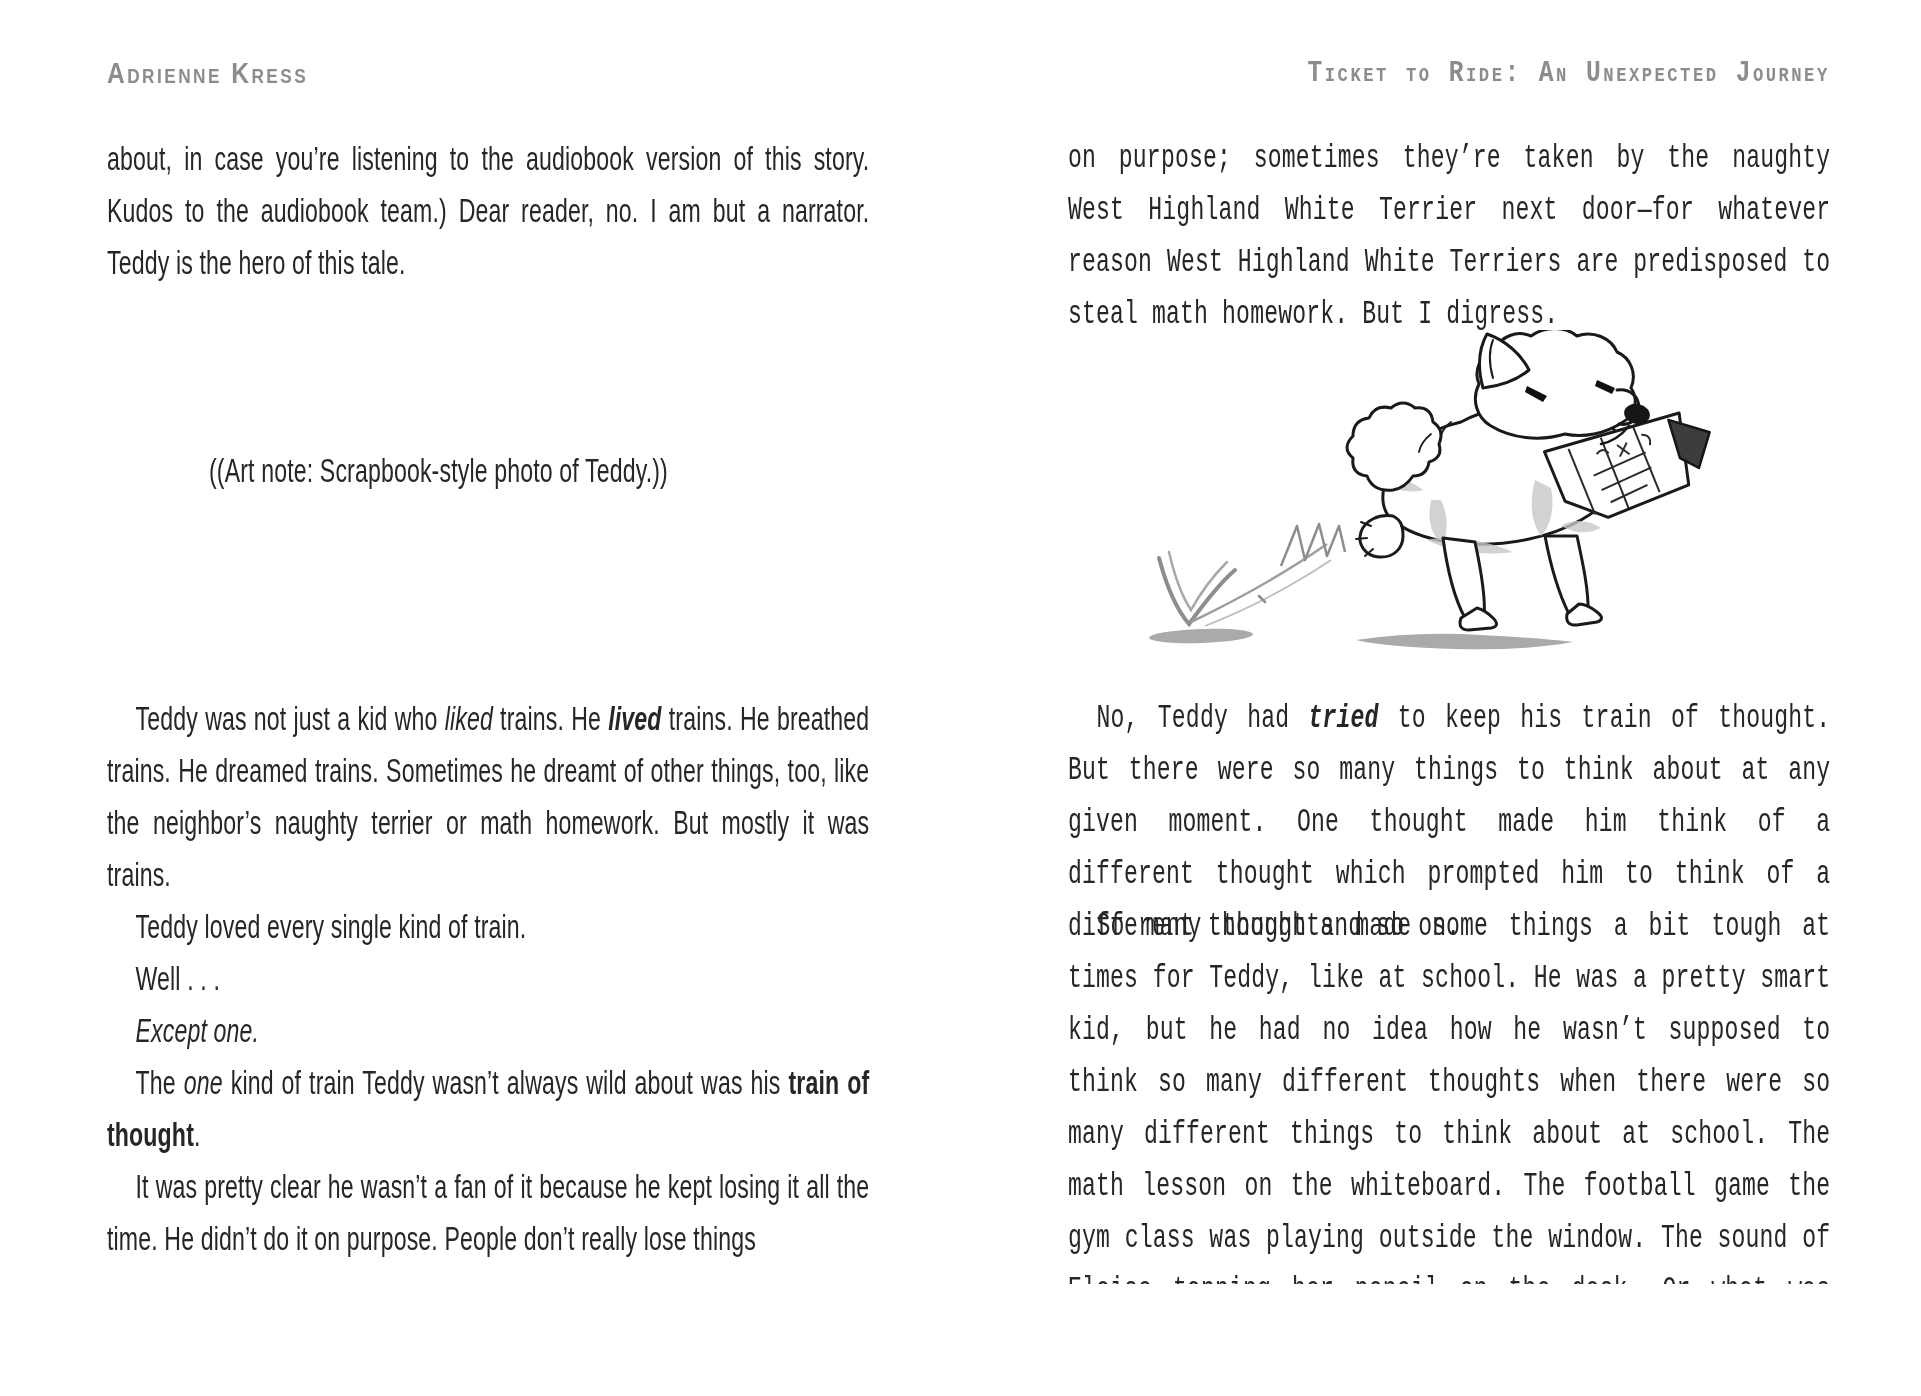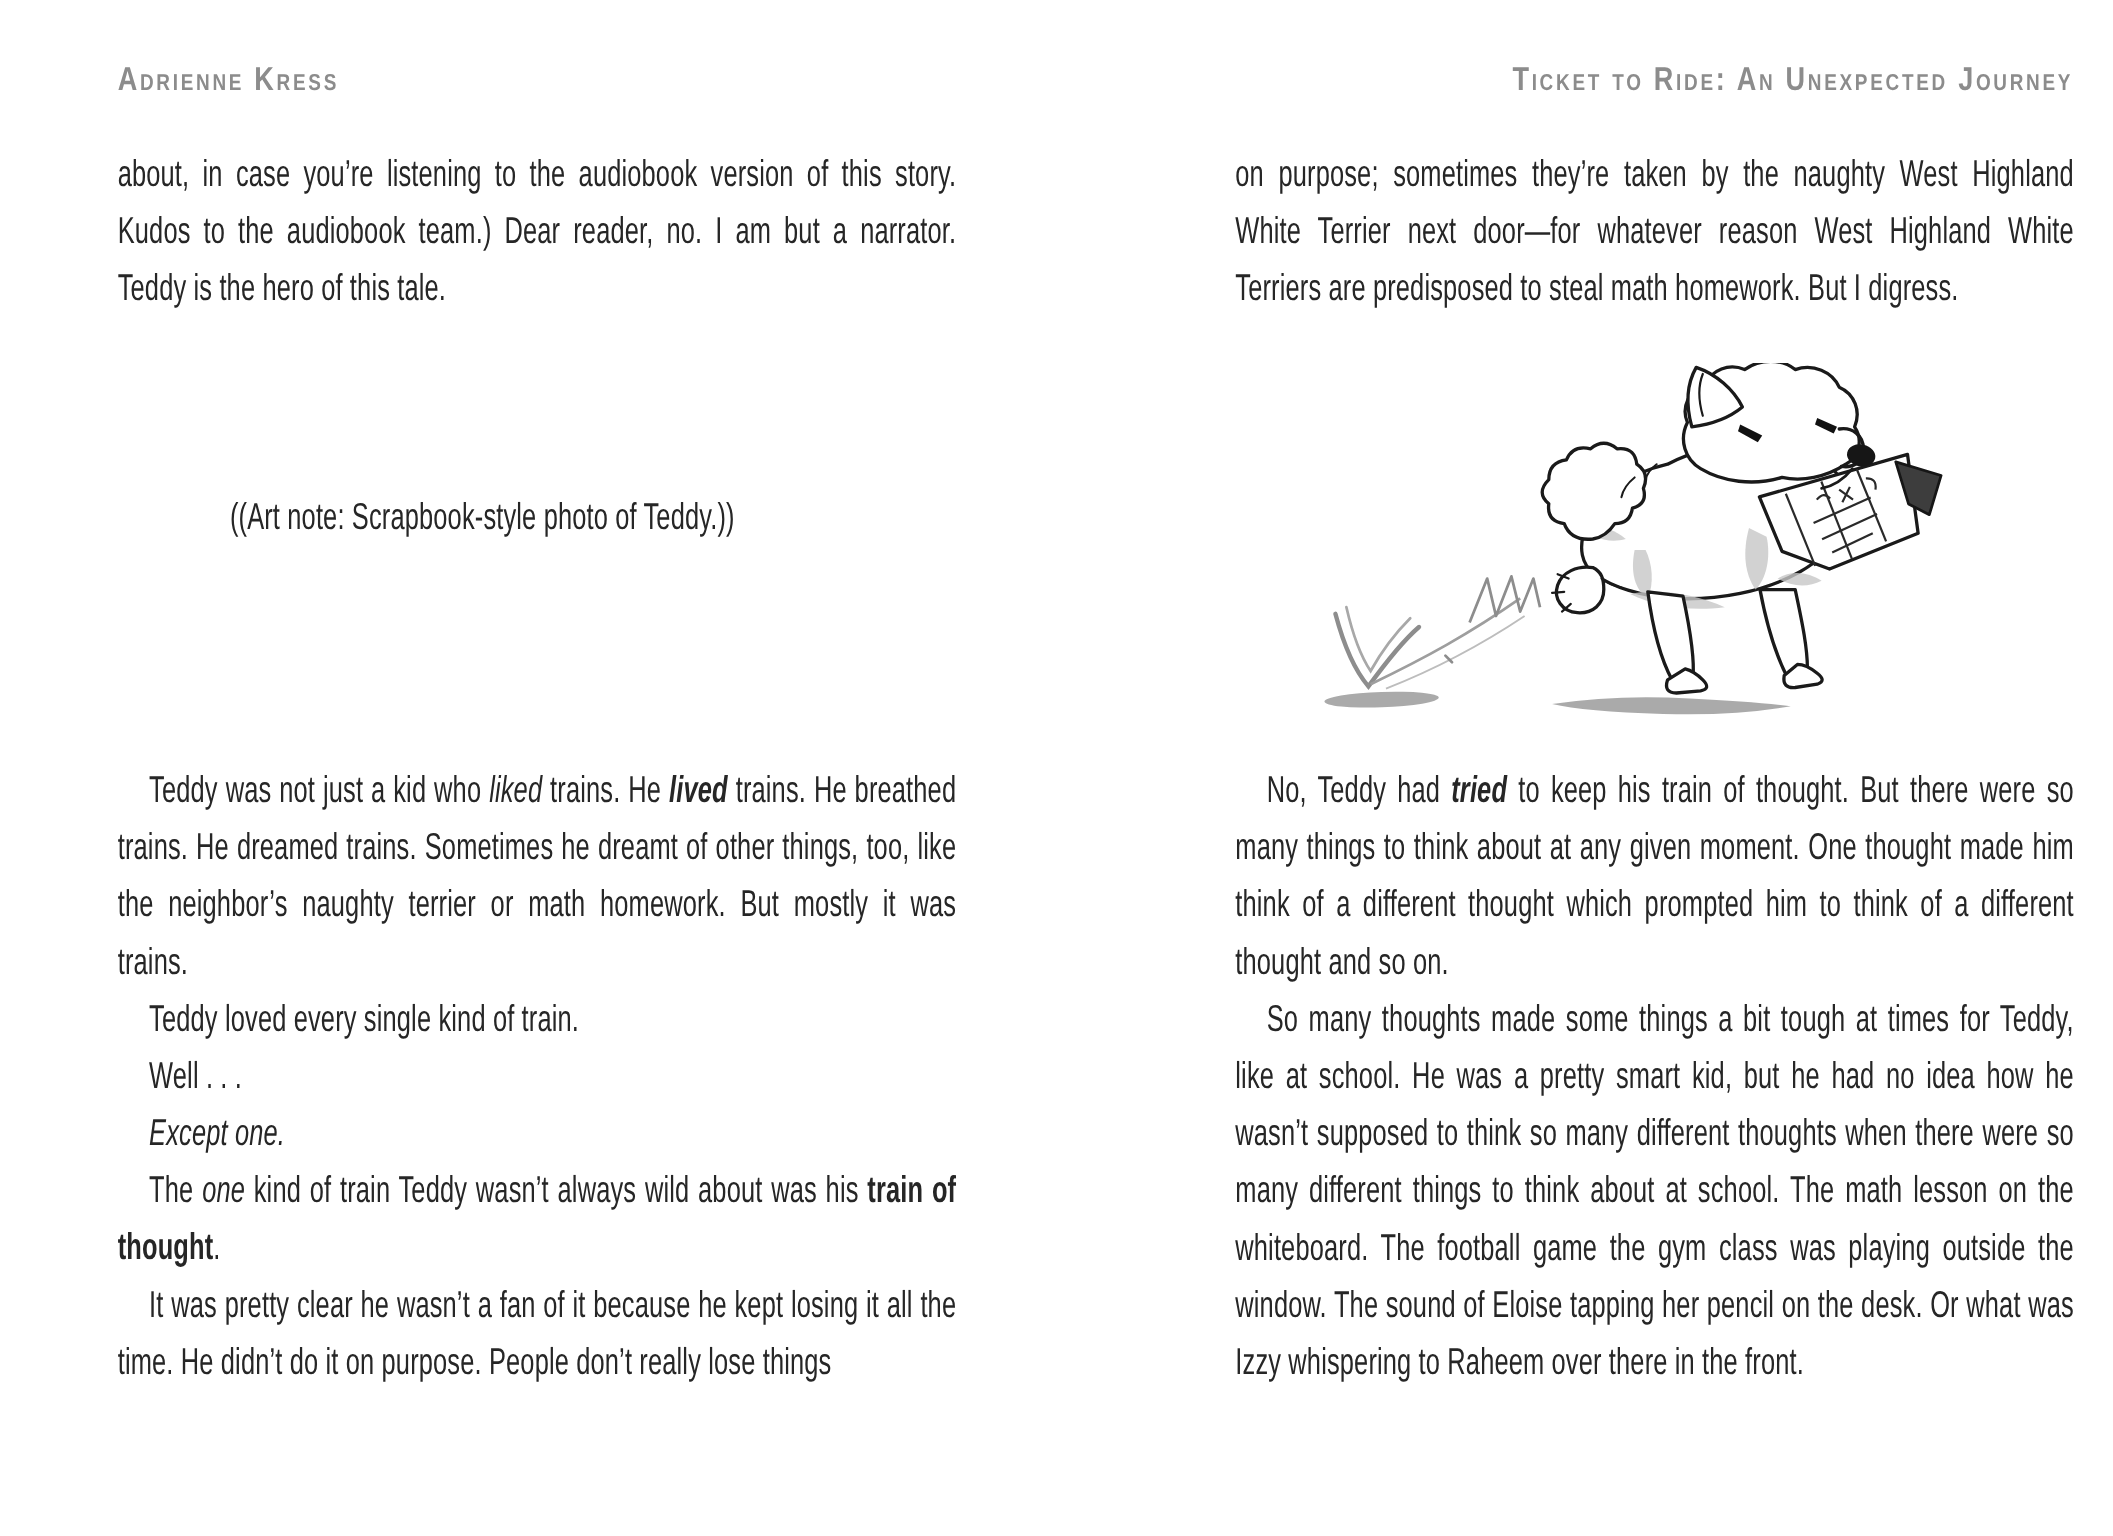--- a/index.html
+++ b/index.html
@@ -3,21 +3,21 @@
 <meta charset="utf-8">
 <title>Book Spread</title>
 <style>
   html,body{margin:0;padding:0;background:#ffffff;}
   .spread{
     position:relative;width:1921px;height:1284px;background:#ffffff;overflow:hidden;
     font-family:"Liberation Sans", sans-serif;
   }
   .page{position:absolute;top:0;height:100%;width:762px;}
   .page.left{left:107px;}
-  .page.right{left:1123px;}
+  .page.right{left:1068px;font-family:Liberation Mono, monospace;}
 
   .running-header{
     position:absolute;top:56px;margin:0;
     font-size:30px;font-weight:bold;font-variant:small-caps;
     letter-spacing:3px;color:#8c8c8c;white-space:nowrap;
   }
   .running-header.author{left:0;transform:scaleX(0.82);transform-origin:0 0;}
   .running-header.title{right:0;transform:scaleX(0.82);transform-origin:100% 0;}
 
   .body-par, .artnote{

